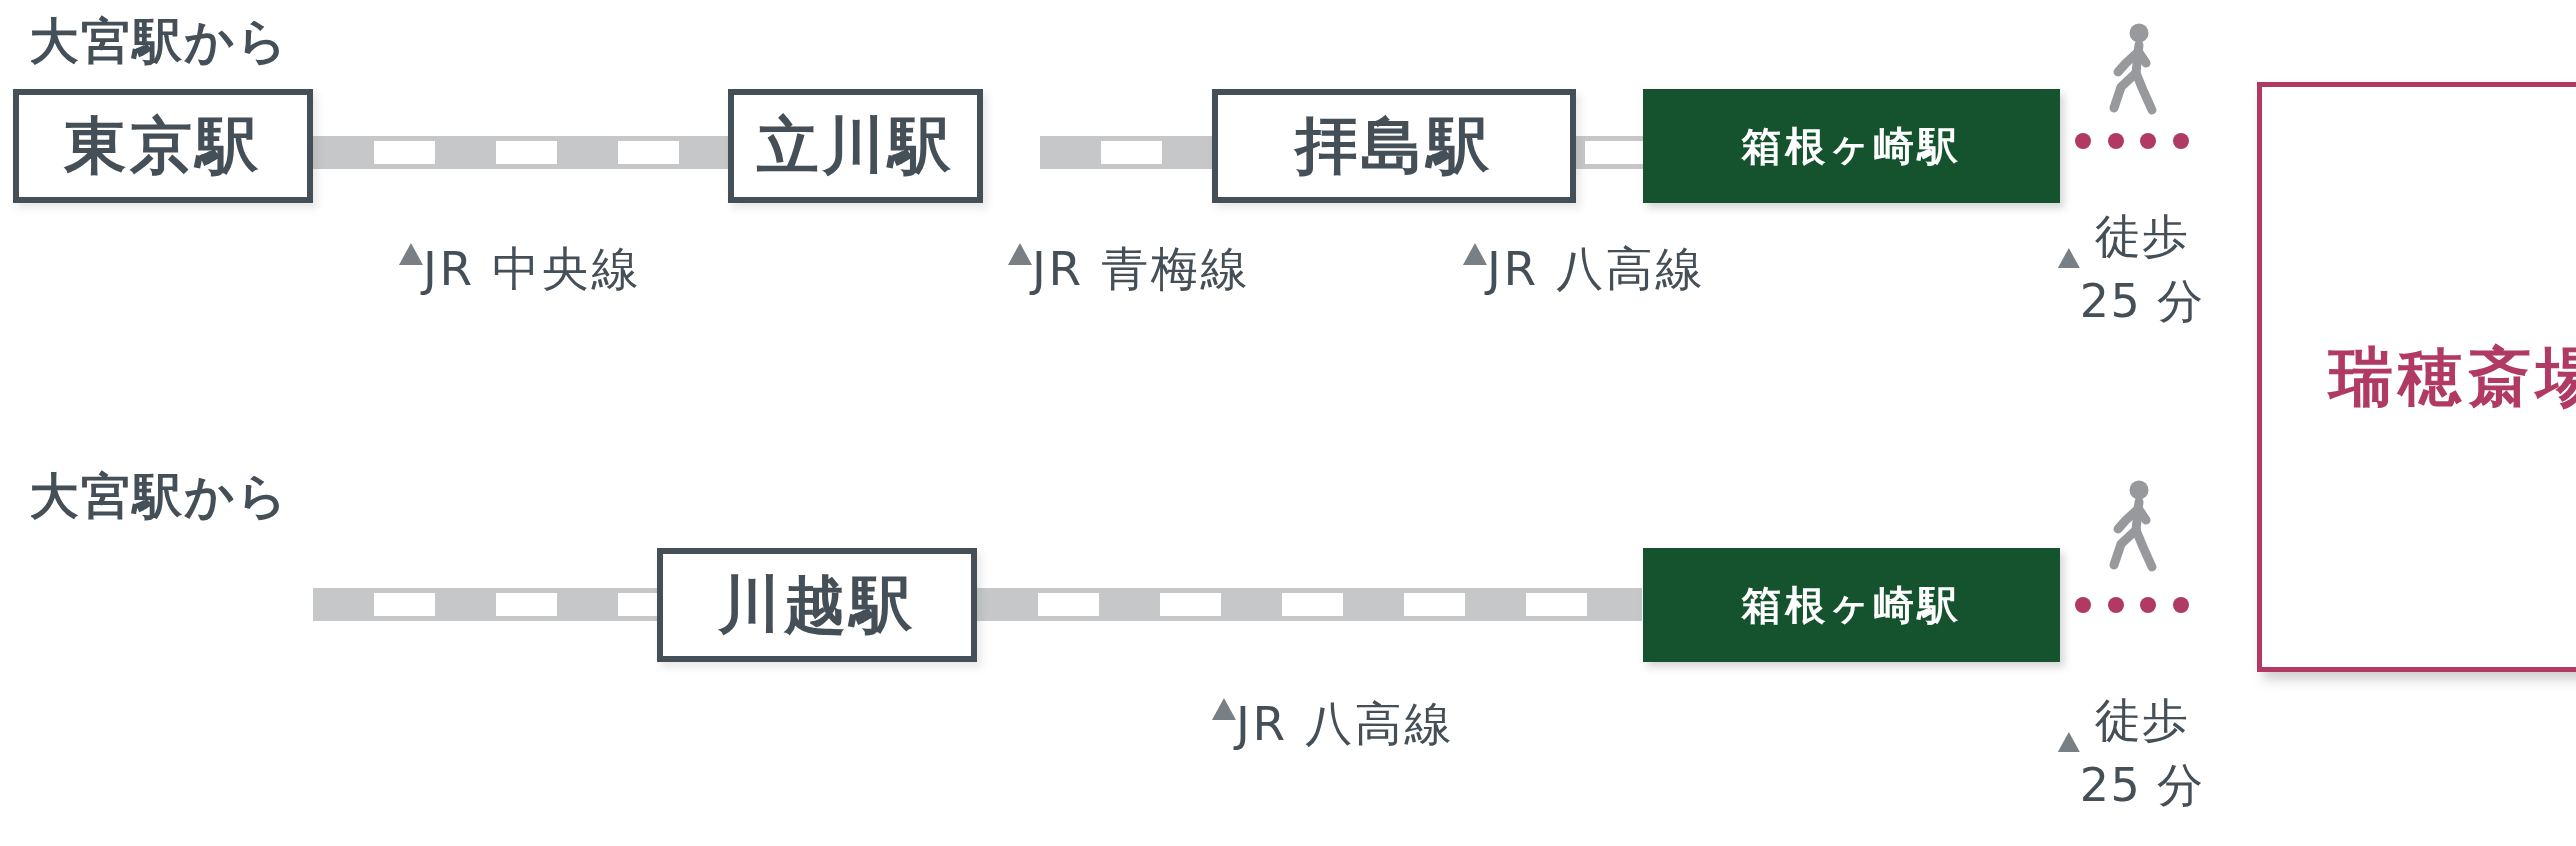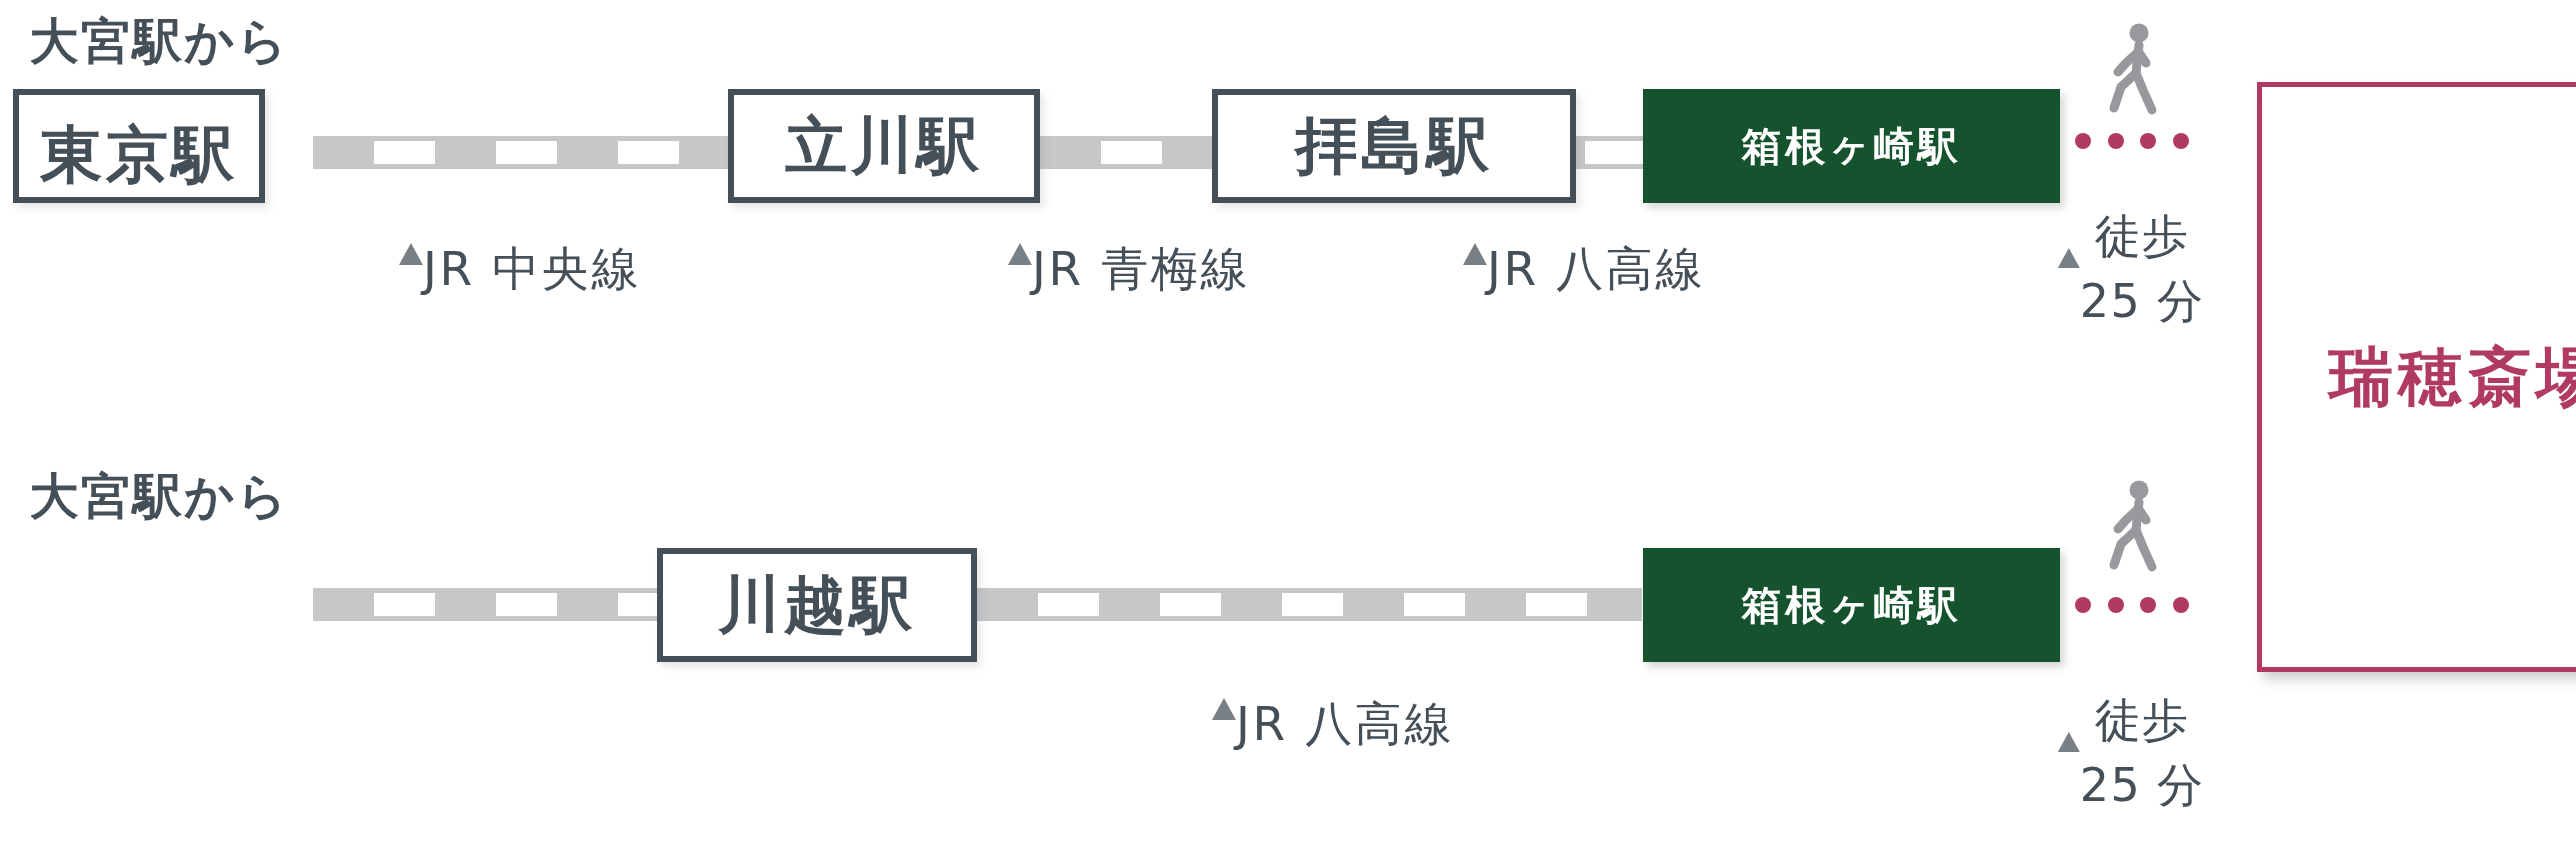--- a/index.html
+++ b/index.html
@@ -40,24 +40,24 @@
 <body>
 
 <div id="canvas">
 
   <div class="heading" style="left:29.5px;top:9px;">大宮駅から</div>
 
   <div class="track" style="left:313px;top:136px;width:415px;"></div>
   <div class="track" style="left:1040px;top:136px;width:172px;"></div>
   <div class="track" style="left:1524px;top:136px;width:119px;"></div>
 
-  <div class="station-box" style="left:13px;top:89px;width:252px;align-items:flex-end;">
+  <div class="station-box" style="left:13px;top:89px;width:300px;">
     <span>東京駅</span>
   </div>
-  <div class="station-box" style="left:728px;top:89px;width:312px;">
+  <div class="station-box" style="left:728px;top:89px;width:255px;">
     <span>立川駅</span>
   </div>
   <div class="station-box" style="left:1212px;top:89px;width:364px;">
     <span>拝島駅</span>
   </div>
   <div class="station-box highlight" style="left:1643px;top:89px;width:417px;">
     <span>箱根ヶ崎駅</span>
   </div>
 
   <div class="line-label" style="left:520px;top:208px;">

